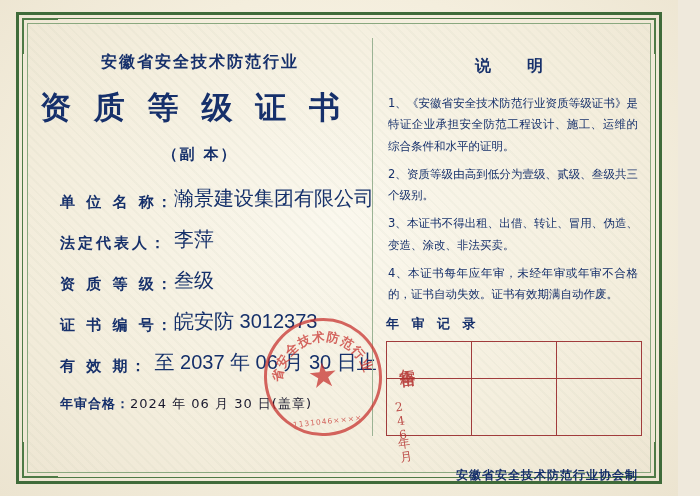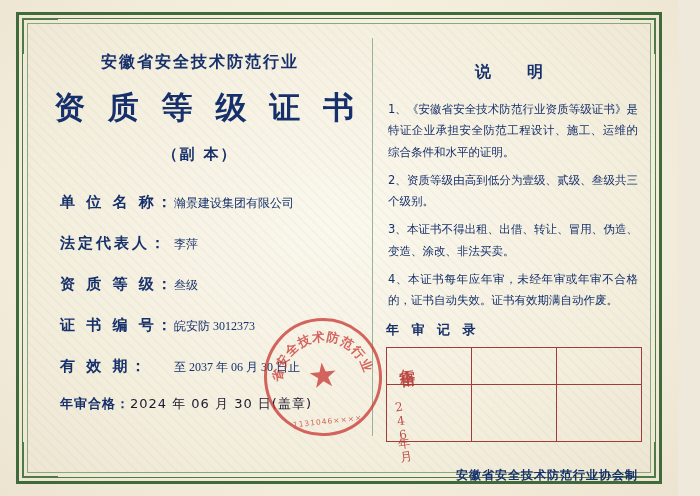--- a/index.html
+++ b/index.html
@@ -49,21 +49,21 @@
     position:absolute;left:6px;top:6px;width:320px;
   }
   .org-line{
     text-align:center;
     font-family:"DejaVu Sans","Liberation Sans",sans-serif;
     font-size:16px;font-weight:bold;color:#16306b;
     letter-spacing:2px;
     margin-top:16px;
   }
   .main-title{
-    text-align:right;
+    text-align:left;
     font-size:31px;font-weight:bold;color:#16306b;
     letter-spacing:6px;
     margin-top:14px;
   }
   .sub-title{
     text-align:center;
     font-size:15px;color:#16306b;font-weight:bold;
     letter-spacing:2px;
     margin-top:16px;
   }
@@ -82,40 +82,40 @@
     white-space:nowrap;
     width:108px;
   }
   .field-value{
     font-size:15px;color:#1a1a2e;
     margin-left:6px;
     font-family:"DejaVu Sans","Liberation Sans",sans-serif;
     white-space:nowrap;
   }
   .field-value.hand{
-    font-family:Liberation Serif, serif;
+    font-family:Liberation Sans, sans-serif;
     color:#15306a;
-    font-size:12px;
+    font-size:20px;
     margin-top:44px;
   }
   .issue-row{
     margin-top:6px;
     font-size:13px;color:#16306b;font-weight:bold;letter-spacing:1px;
   }
   .issue-row .val{font-weight:normal;color:#1a1a2e;}
 
   
   .divider{
     position:absolute;left:338px;top:8px;bottom:30px;width:1px;
     background:#9bb394;
   }
 
   
   .right-col{
-    position:absolute;left:352px;top:16px;right:2px;
+    position:absolute;left:352px;top:10px;right:2px;
   }
   .notes-title{
     text-align:center;
     font-size:16px;font-weight:bold;color:#16306b;
     letter-spacing:10px;
     margin-top:16px;
   }
   .notes{
     margin-top:16px;
     padding:0 4px 0 2px;

